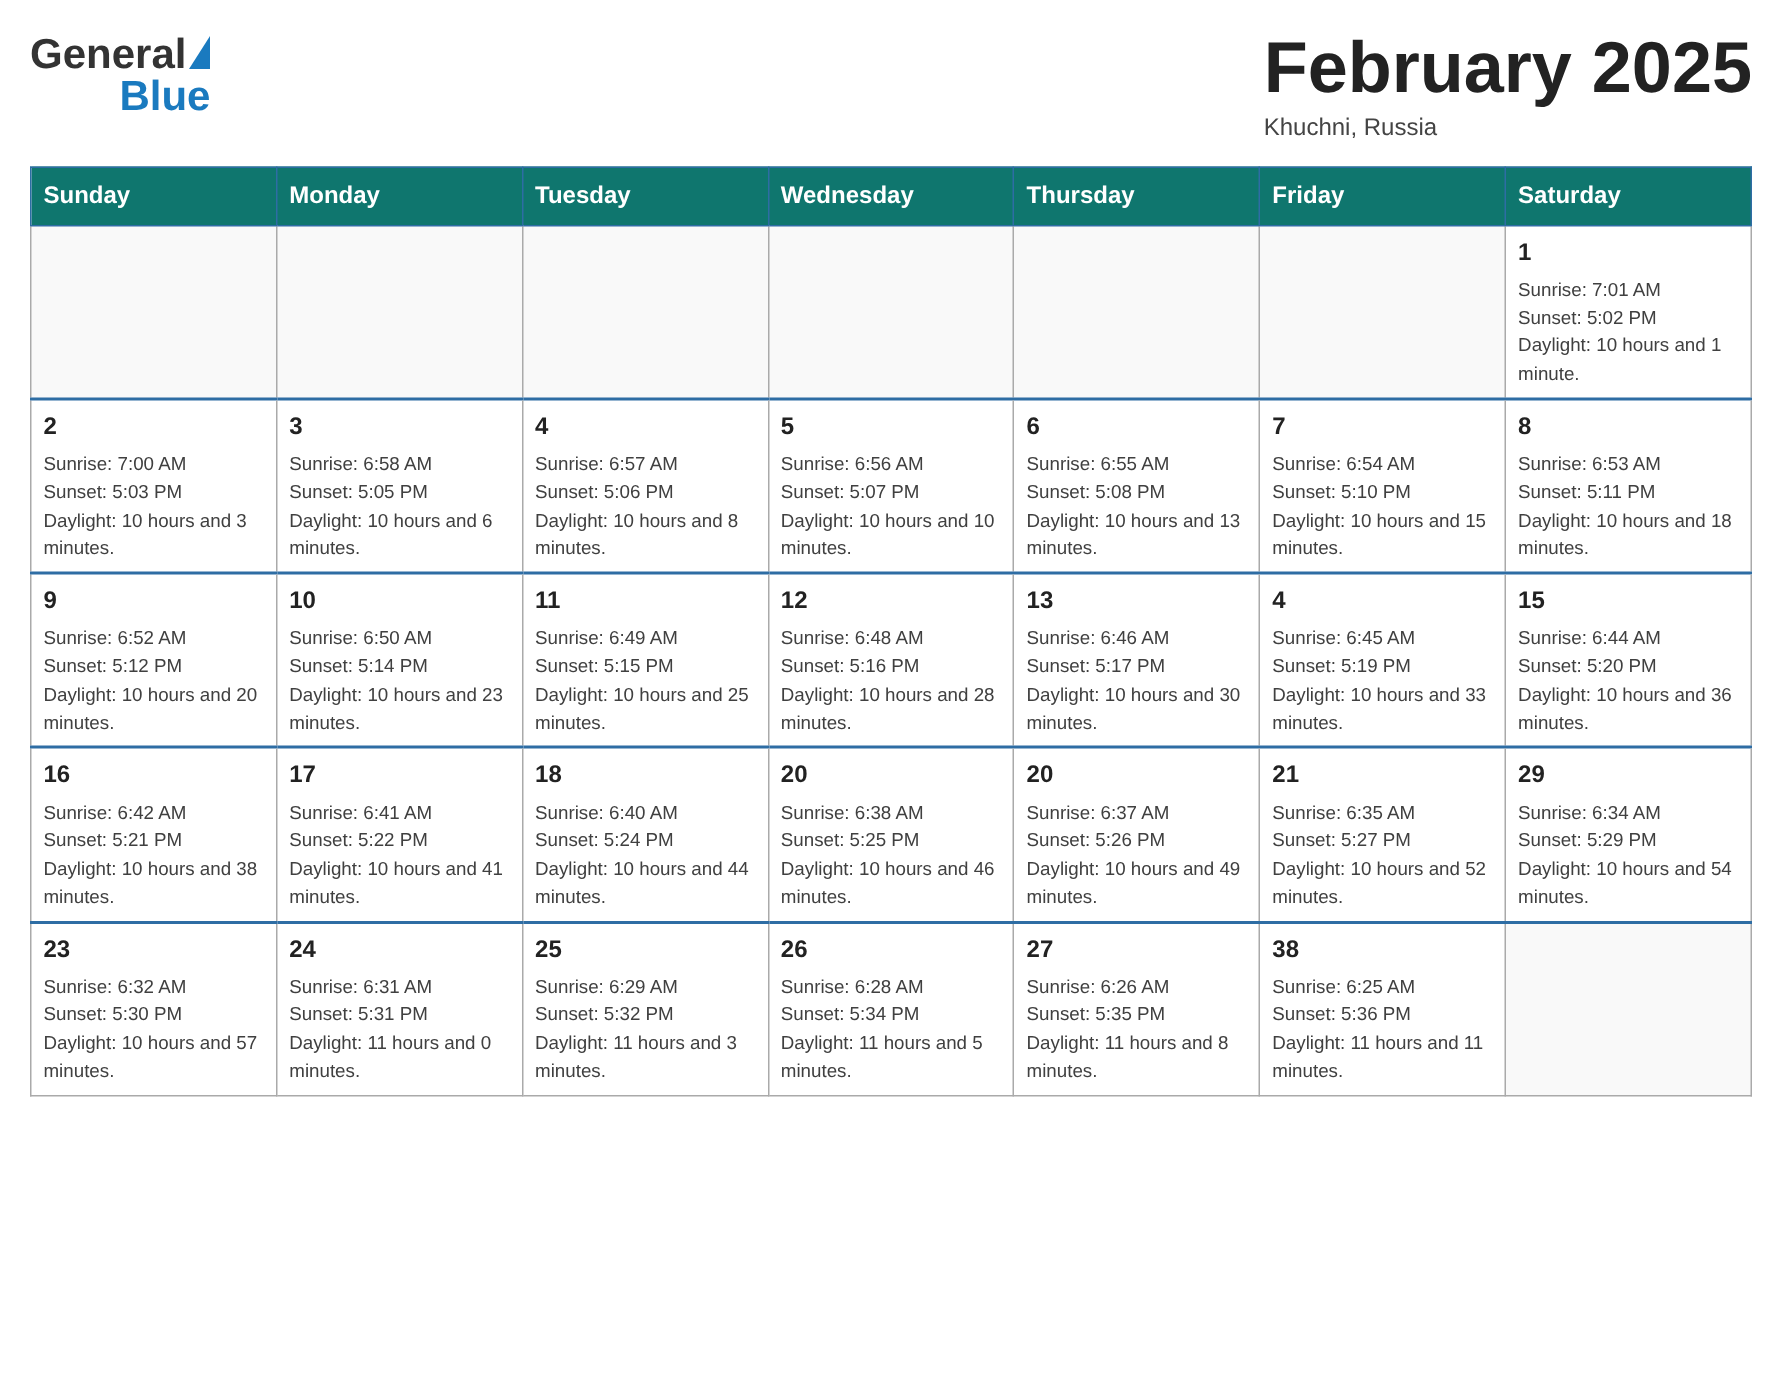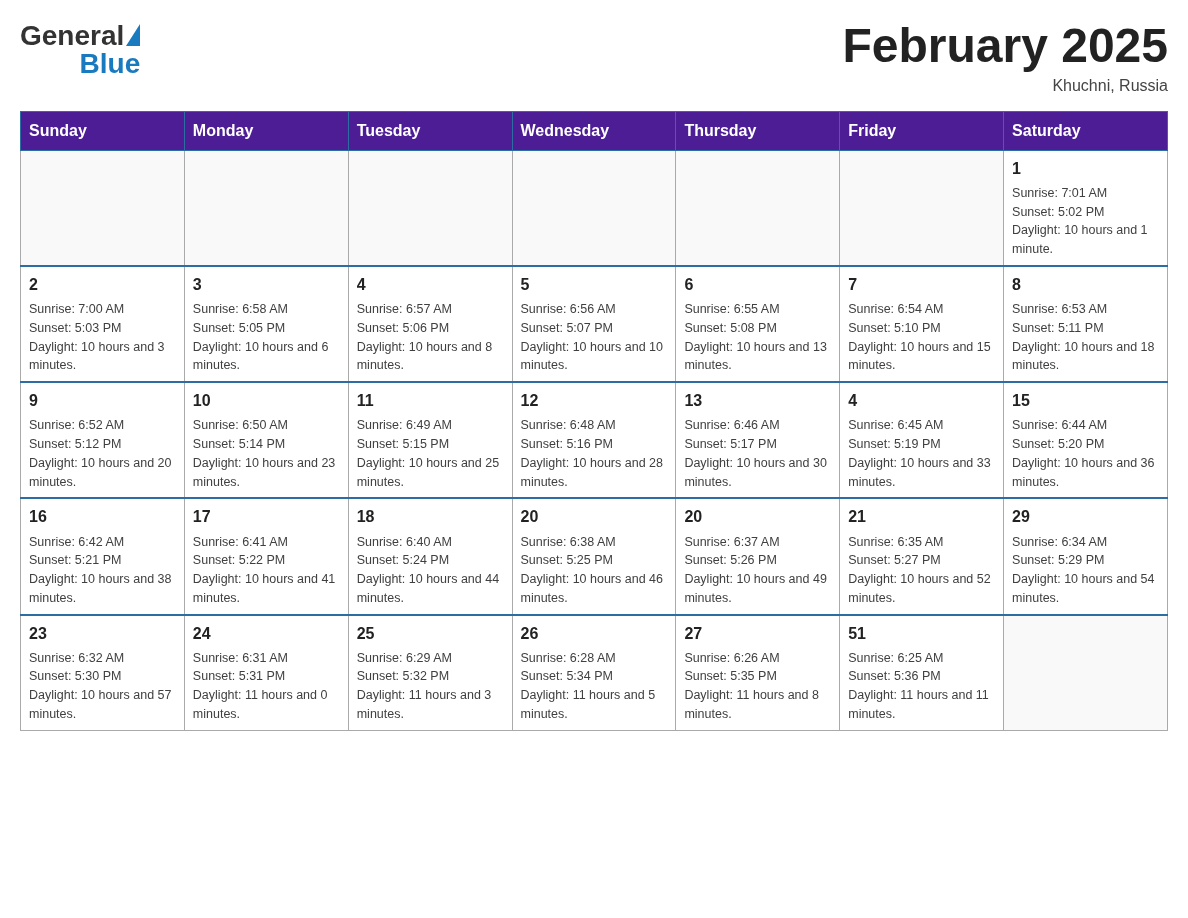--- a/index.html
+++ b/index.html
@@ -44,41 +44,41 @@
       display: flex;
       align-items: center;
     }
     .logo-line2 {
       font-size: 28px;
       font-weight: bold;
       color: #1a7abf;
       margin-top: -4px;
     }
     .title-block {
-      text-align: right;
+      text-align: left;
       margin-left: 16px;
     }
     .title-month {
       font-size: 48px;
       font-weight: bold;
       color: #222;
       line-height: 1.1;
     }
     .title-location {
       font-size: 16px;
       color: #444;
       margin-top: 4px;
     }
     .calendar {
       width: 100%;
       border-collapse: collapse;
       table-layout: fixed;
     }
     .calendar th {
-      background-color: #4c1d95;
+      background-color: #0f766e;
       color: #fff;
       font-size: 16px;
       font-weight: bold;
       padding: 10px 8px;
       text-align: left;
       border: 1px solid #2e6da4;
     }
     .calendar td {
       border: 1px solid #aaa;
       vertical-align: top;
@@ -256,19 +256,19 @@
         </td>
         <td>
           <span class="day-number">26</span>
           <div class="day-info">Sunrise: 6:28 AM<br>Sunset: 5:34 PM<br>Daylight: 11 hours and 5 minutes.</div>
         </td>
         <td>
           <span class="day-number">27</span>
           <div class="day-info">Sunrise: 6:26 AM<br>Sunset: 5:35 PM<br>Daylight: 11 hours and 8 minutes.</div>
         </td>
         <td>
-          <span class="day-number">51</span>
+          <span class="day-number">38</span>
           <div class="day-info">Sunrise: 6:25 AM<br>Sunset: 5:36 PM<br>Daylight: 11 hours and 11 minutes.</div>
         </td>
         <td class="empty"></td>
       </tr>
     </tbody>
 </table>
 
 </body></html>

